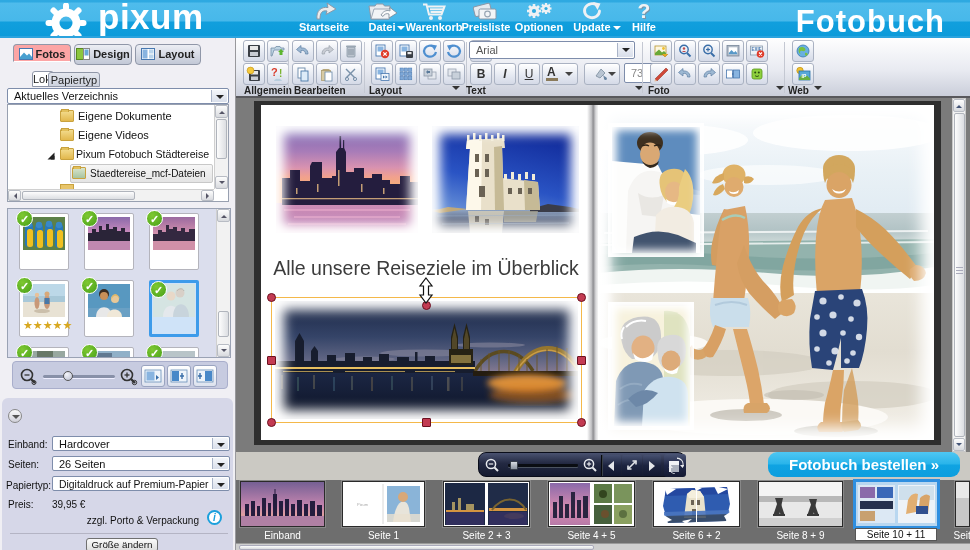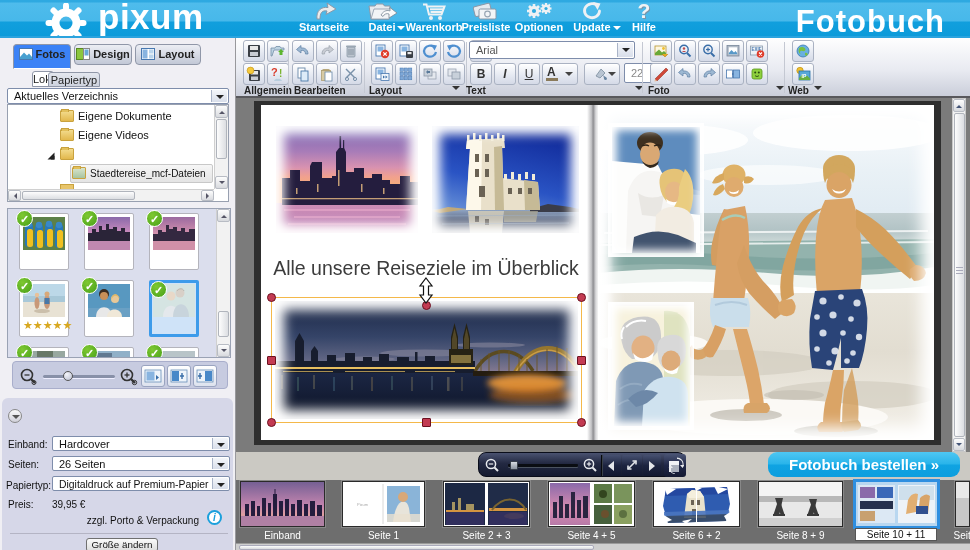--- a/index.html
+++ b/index.html
@@ -16,21 +16,21 @@
 #blueline{left:0;top:36px;width:970px;height:2px;background:#2aa3de}
 #toolbar{left:236px;top:38px;width:734px;height:59px;background:linear-gradient(#fefefe,#e8eaf1 55%,#c9cdd9)}
 #tbdark{left:236px;top:96px;width:734px;height:2px;background:#58585c}
 .glab{bottom:1px;left:5px;font-size:10px;font-weight:bold;color:#222}
 .tb{width:22px;height:22px;border:1px solid #aab2c2;border-radius:3px;background:linear-gradient(#ffffff,#e4e8f1 60%,#d5dae7);box-shadow:0 1px 0 #fff inset}
 .tb svg{display:block;margin:2px auto}
 .gcar{position:absolute;bottom:3px;width:0;height:0;border:4px solid transparent;border-top-color:#333}
 
 #lpanel{left:0;top:38px;width:236px;height:512px;background:#f0eff4;border-right:1px solid #98989c}
 .tabtn{top:6px;height:21px;border:1px solid #9097a8;border-radius:4px;background:linear-gradient(#eceef4,#c2c8d6);font-size:11px;font-weight:bold;color:#222;text-align:center;line-height:19px}
-.tabtn.act{background:#3b82f6;border-bottom-color:#fff;height:25px;border-radius:4px 4px 0 0}
+.tabtn.act{background:#fca5a5;border-bottom-color:#fff;height:18px;border-radius:4px 4px 0 0}
 .ltab{height:16px;border:1px solid #9097a8;border-radius:3px 3px 0 0;font-size:11px;color:#222;text-align:center;line-height:15px;background:linear-gradient(#e4e7ee,#cdd2de)}
 .ltab.act{background:#fff;font-weight:normal}
 .combo{background:#fff;border:1px solid #7e8dab;border-radius:2px;font-size:11px;color:#111}
 .combo .cbtx{position:absolute;left:6px;top:1px;line-height:13px}
 .cbarr{position:absolute;right:1px;top:1px;bottom:1px;width:16px;background:linear-gradient(#f4f6fa,#d8deea);border-left:1px solid #aab4c8;border-radius:0 1px 1px 0}
 .cbarr:after{content:"";position:absolute;left:4px;top:5px;border:4px solid transparent;border-top:4px solid #222}
 
 #tree{left:7px;top:66px;width:222px;height:98px;background:#fff;border:1px solid #98a0b0}
 .trow{left:1px;height:19px;font-size:11px;color:#111;line-height:19px}
 .fold{position:absolute;width:14px;height:12px;background:linear-gradient(#f3dc8e,#e2b84d);border:1px solid #c9a23e;border-radius:1px}
@@ -322,21 +322,21 @@
       <span style="position:absolute;right:4px;top:8px;border:4px solid transparent;border-top-color:#444"></span>
     </div>
  <div class="ab tb" style="left:348px;top:25px;width:36px">
       <svg width="18" height="16">
         <path d="M3 10 L8 3 L12 7 L7 12 Z" fill="#b8c4d2" stroke="#708294" stroke-width="0.7"></path>
         <path d="M10 9 C12 11 14 11 14 13 A1.6 1.6 0 0 1 11 13 C11 11.5 10.5 10.5 10 9 Z" fill="#6a86a2"></path>
       </svg>
       <span style="position:absolute;right:3px;top:8px;border:4px solid transparent;border-top-color:#444"></span>
     </div>
  <div class="ab combo" style="left:388px;top:25px;width:44px;height:20px">
-      <span class="cbtx" style="color:#888;font-size:11px;top:3px">22</span>
+      <span class="cbtx" style="color:#888;font-size:11px;top:3px">73</span>
       <span class="cbarr"></span>
     </div>
  <div class="ab glab" style="left:230px">Text</div>
  <div class="ab gcar" style="left:399px"></div>
  <div class="ab" style="left:406px;top:4px;bottom:4px;width:1px;background:#c4c8d2"></div>
 
  <div class="ab tb" style="left:414px;top:2px">
       <svg width="16" height="16">
         <rect x="2" y="3" width="11" height="9" fill="#fdf6e0" stroke="#b89830" stroke-width="0.8"></rect>
         <path d="M2 10 L6 6.5 L9 9.5 L11 8 L13 10 L13 12 L2 12 Z" fill="#68a838"></path>
@@ -458,20 +458,21 @@
         <span class="fold" style="left:52px;top:3px"></span>
         <span style="position:absolute;left:70px">Eigene Dokumente</span>
       </div>
   <div class="ab trow" style="top:21px;left:0;width:204px;white-space:nowrap;overflow:hidden">
         <span class="fold" style="left:52px;top:3px"></span>
         <span style="position:absolute;left:70px">Eigene Videos</span>
       </div>
   <div class="ab trow" style="top:40px;left:0;width:205px;white-space:nowrap;overflow:hidden">
         <span style="position:absolute;left:38px;top:6px;width:0;height:0;border-left:5px solid transparent;border-top:5px solid transparent;border-right:5px solid #222;border-bottom:5px solid #222;transform:scale(0.7)"></span>
         <span class="fold" style="left:52px;top:3px"></span>
+        <span style="position:absolute;left:68px;font-size:10.6px">Pixum Fotobuch Städtereise</span>
       </div>
   <div class="ab trow" style="top:59px;left:0;width:205px;white-space:nowrap;overflow:hidden">
         <span class="ab" style="left:62px;top:0;width:143px;height:19px;background:linear-gradient(#f6f6f6,#e4e4e4);border:1px solid #c8c8c8;border-radius:2px"></span>
         <span class="fold" style="left:64px;top:3px;background:linear-gradient(#d8e4cc,#a8c4a0)"></span>
         <span style="position:absolute;left:82px;font-size:10px">Staedtereise_mcf-Dateien</span>
       </div>
   <div class="ab" style="left:52px;top:79px;width:14px;height:6px;background:#e8c56a;border:1px solid #c9a23e"></div>
   <div class="ab vscroll" style="right:0;top:0;width:14px;height:84px">
    <span class="sbtn" style="top:0">
           <span class="sarr" style="margin-left:-3px;margin-top:-4px;border-bottom-color:#556"></span>

